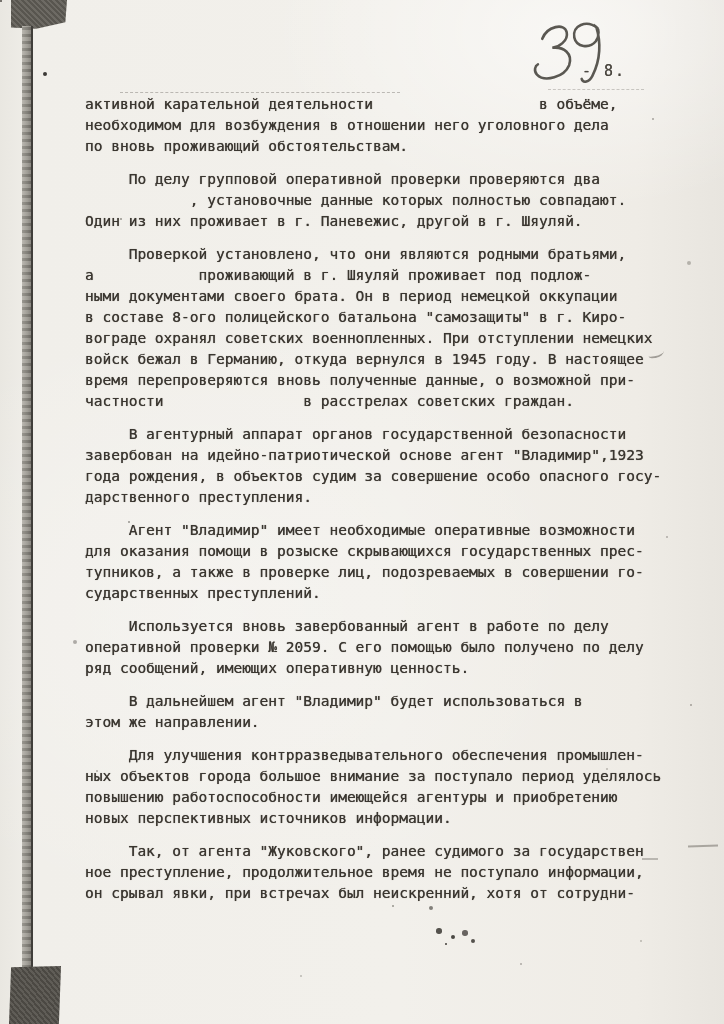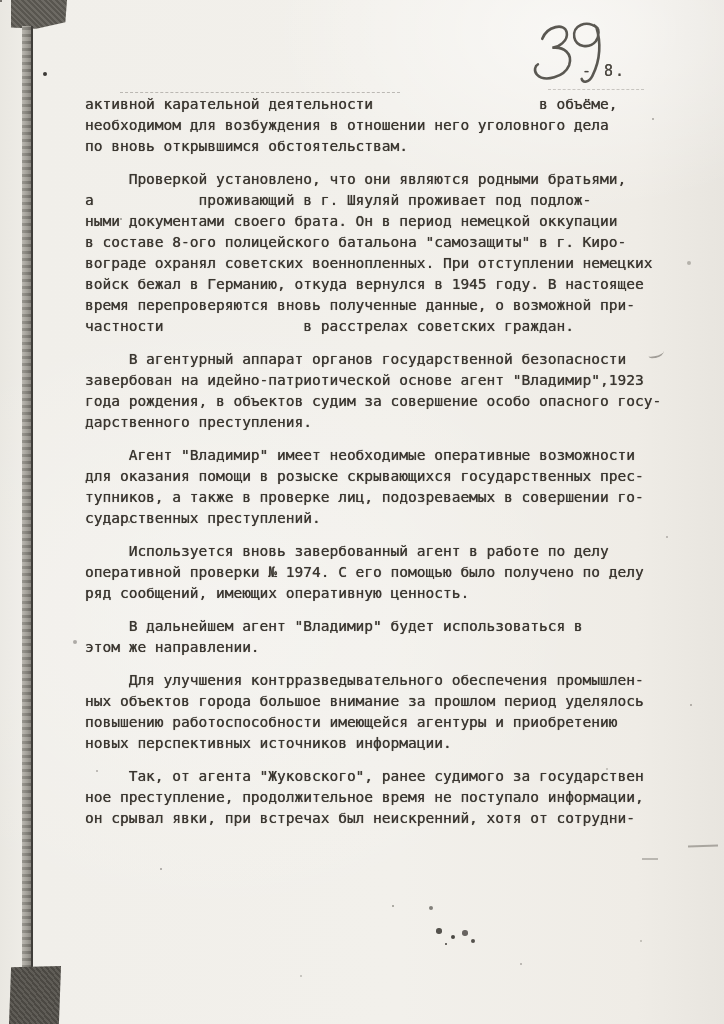--- a/index.html
+++ b/index.html
@@ -103,44 +103,47 @@
 
   <div class="artifact-line-1"></div>
   <div class="artifact-line-2"></div>
   <div class="artifact-dash-right"></div>
   <div class="artifact-hyphen"></div>
   <div class="artifact-pen-hook"></div>
 
   <div class="text-block">
     <p>активной карательной деятельности                   в объёме,
 необходимом для возбуждения в отношении него уголовного дела
-по вновь открывшимся обстоятельствам.</p>
+по вновь проживающий обстоятельствам.</p>
+    <p>     По делу групповой оперативной проверки проверяются два
+            , установочные данные которых полностью совпадают.
+Один из них проживает в г. Паневежис, другой в г. Шяуляй.</p>
     <p>     Проверкой установлено, что они являются родными братьями,
 а            проживающий в г. Шяуляй проживает под подлож-
 ными документами своего брата. Он в период немецкой оккупации
 в составе 8-ого полицейского батальона "самозащиты" в г. Киро-
 вограде охранял советских военнопленных. При отступлении немецких
 войск бежал в Германию, откуда вернулся в 1945 году. В настоящее
 время перепроверяются вновь полученные данные, о возможной при-
 частности                в расстрелах советских граждан.</p>
     <p>     В агентурный аппарат органов государственной безопасности
 завербован на идейно-патриотической основе агент "Владимир",1923
 года рождения, в объектов судим за совершение особо опасного госу-
 дарственного преступления.</p>
     <p>     Агент "Владимир" имеет необходимые оперативные возможности
 для оказания помощи в розыске скрывающихся государственных прес-
 тупников, а также в проверке лиц, подозреваемых в совершении го-
 сударственных преступлений.</p>
     <p>     Используется вновь завербованный агент в работе по делу
-оперативной проверки № 1974. С его помощью было получено по делу
+оперативной проверки № 2059. С его помощью было получено по делу
 ряд сообщений, имеющих оперативную ценность.</p>
     <p>     В дальнейшем агент "Владимир" будет использоваться в
 этом же направлении.</p>
     <p>     Для улучшения контрразведывательного обеспечения промышлен-
-ных объектов города большое внимание за прошлом период уделялось
+ных объектов города большое внимание за поступало период уделялось
 повышению работоспособности имеющейся агентуры и приобретению
 новых перспективных источников информации.</p>
     <p>     Так, от агента "Жуковского", ранее судимого за государствен
 ное преступление, продолжительное время не поступало информации,
 он срывал явки, при встречах был неискренний, хотя от сотрудни-</p>
   </div>
 
   <div class="specks"></div>
 
 </div>

